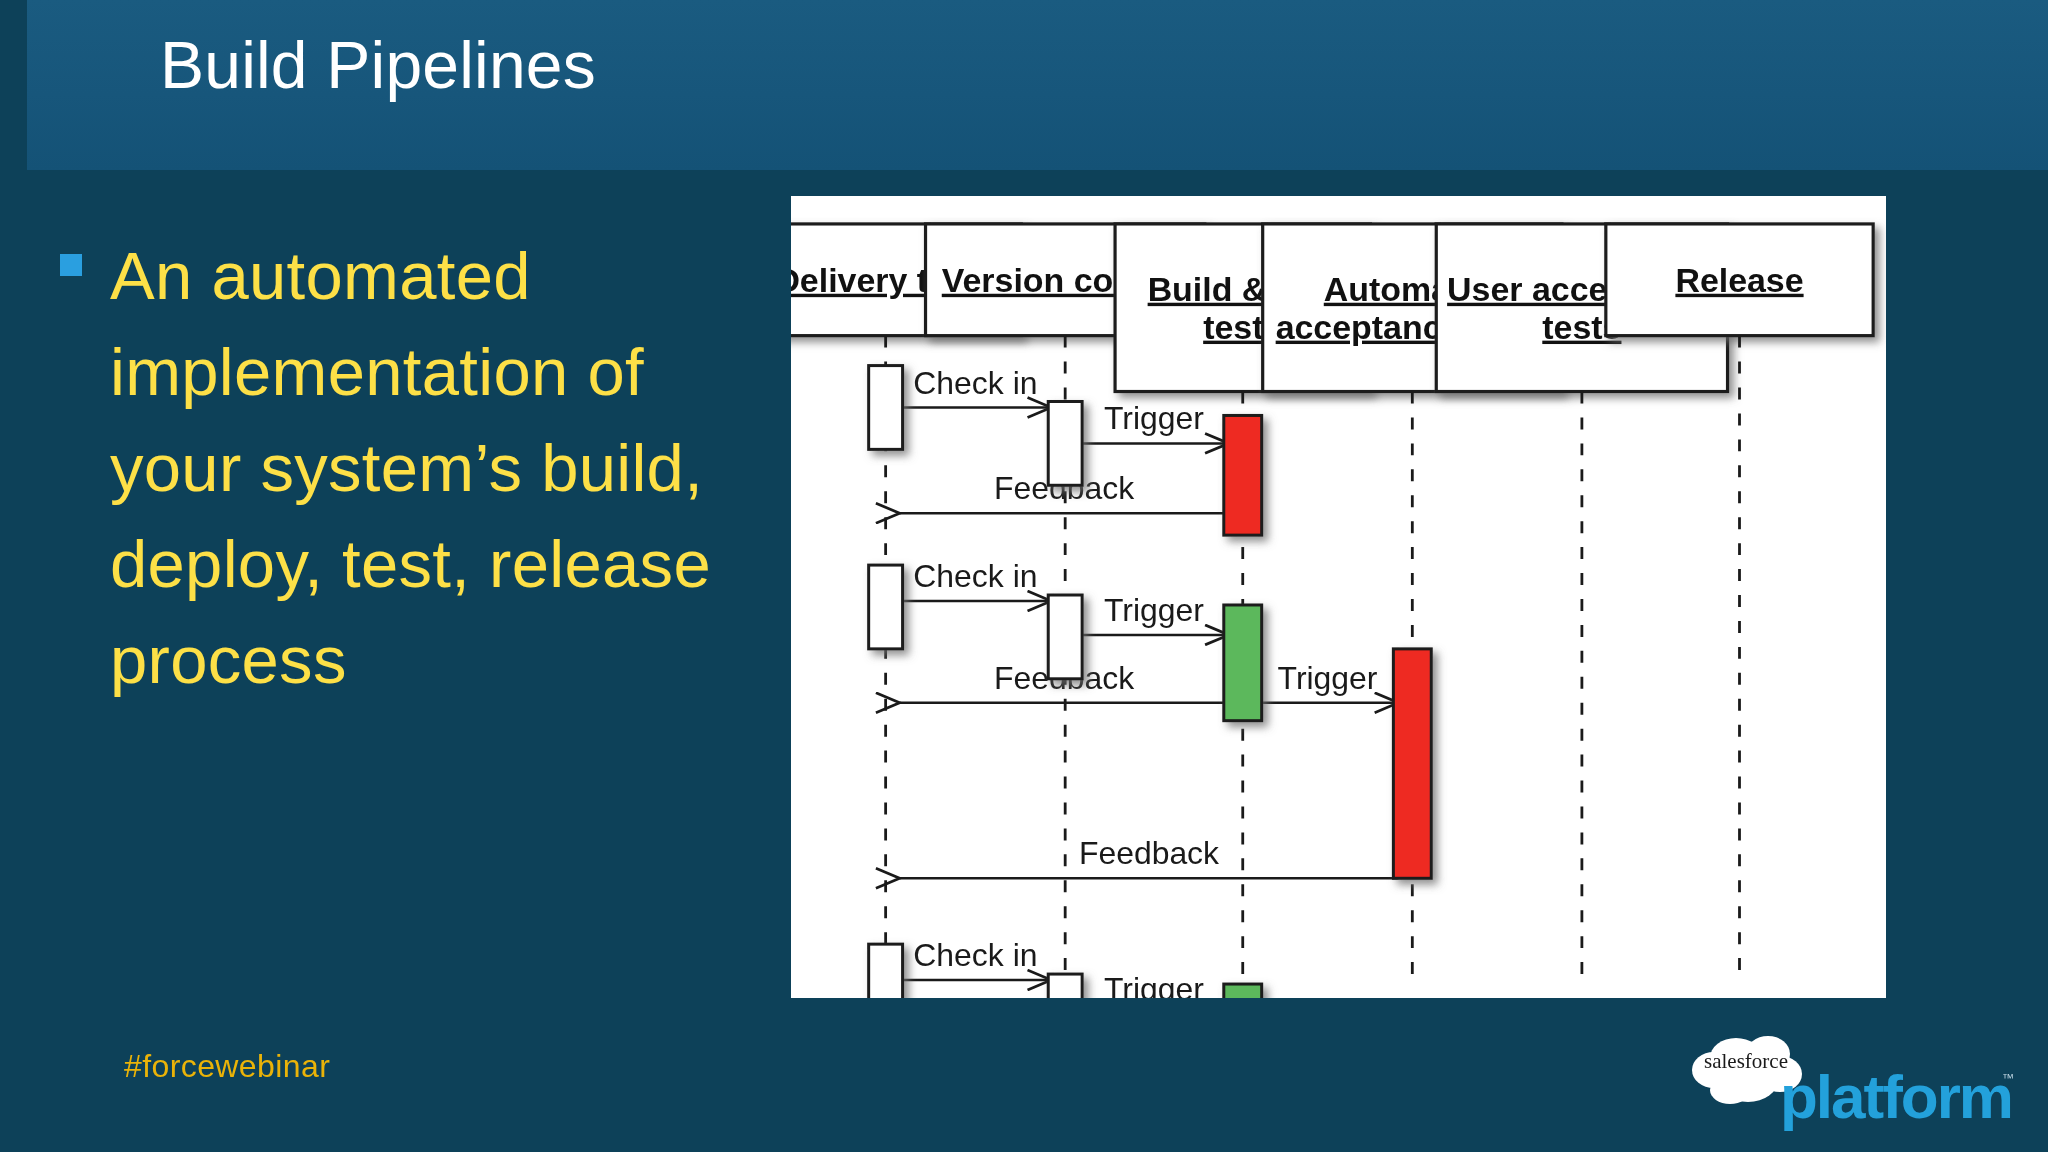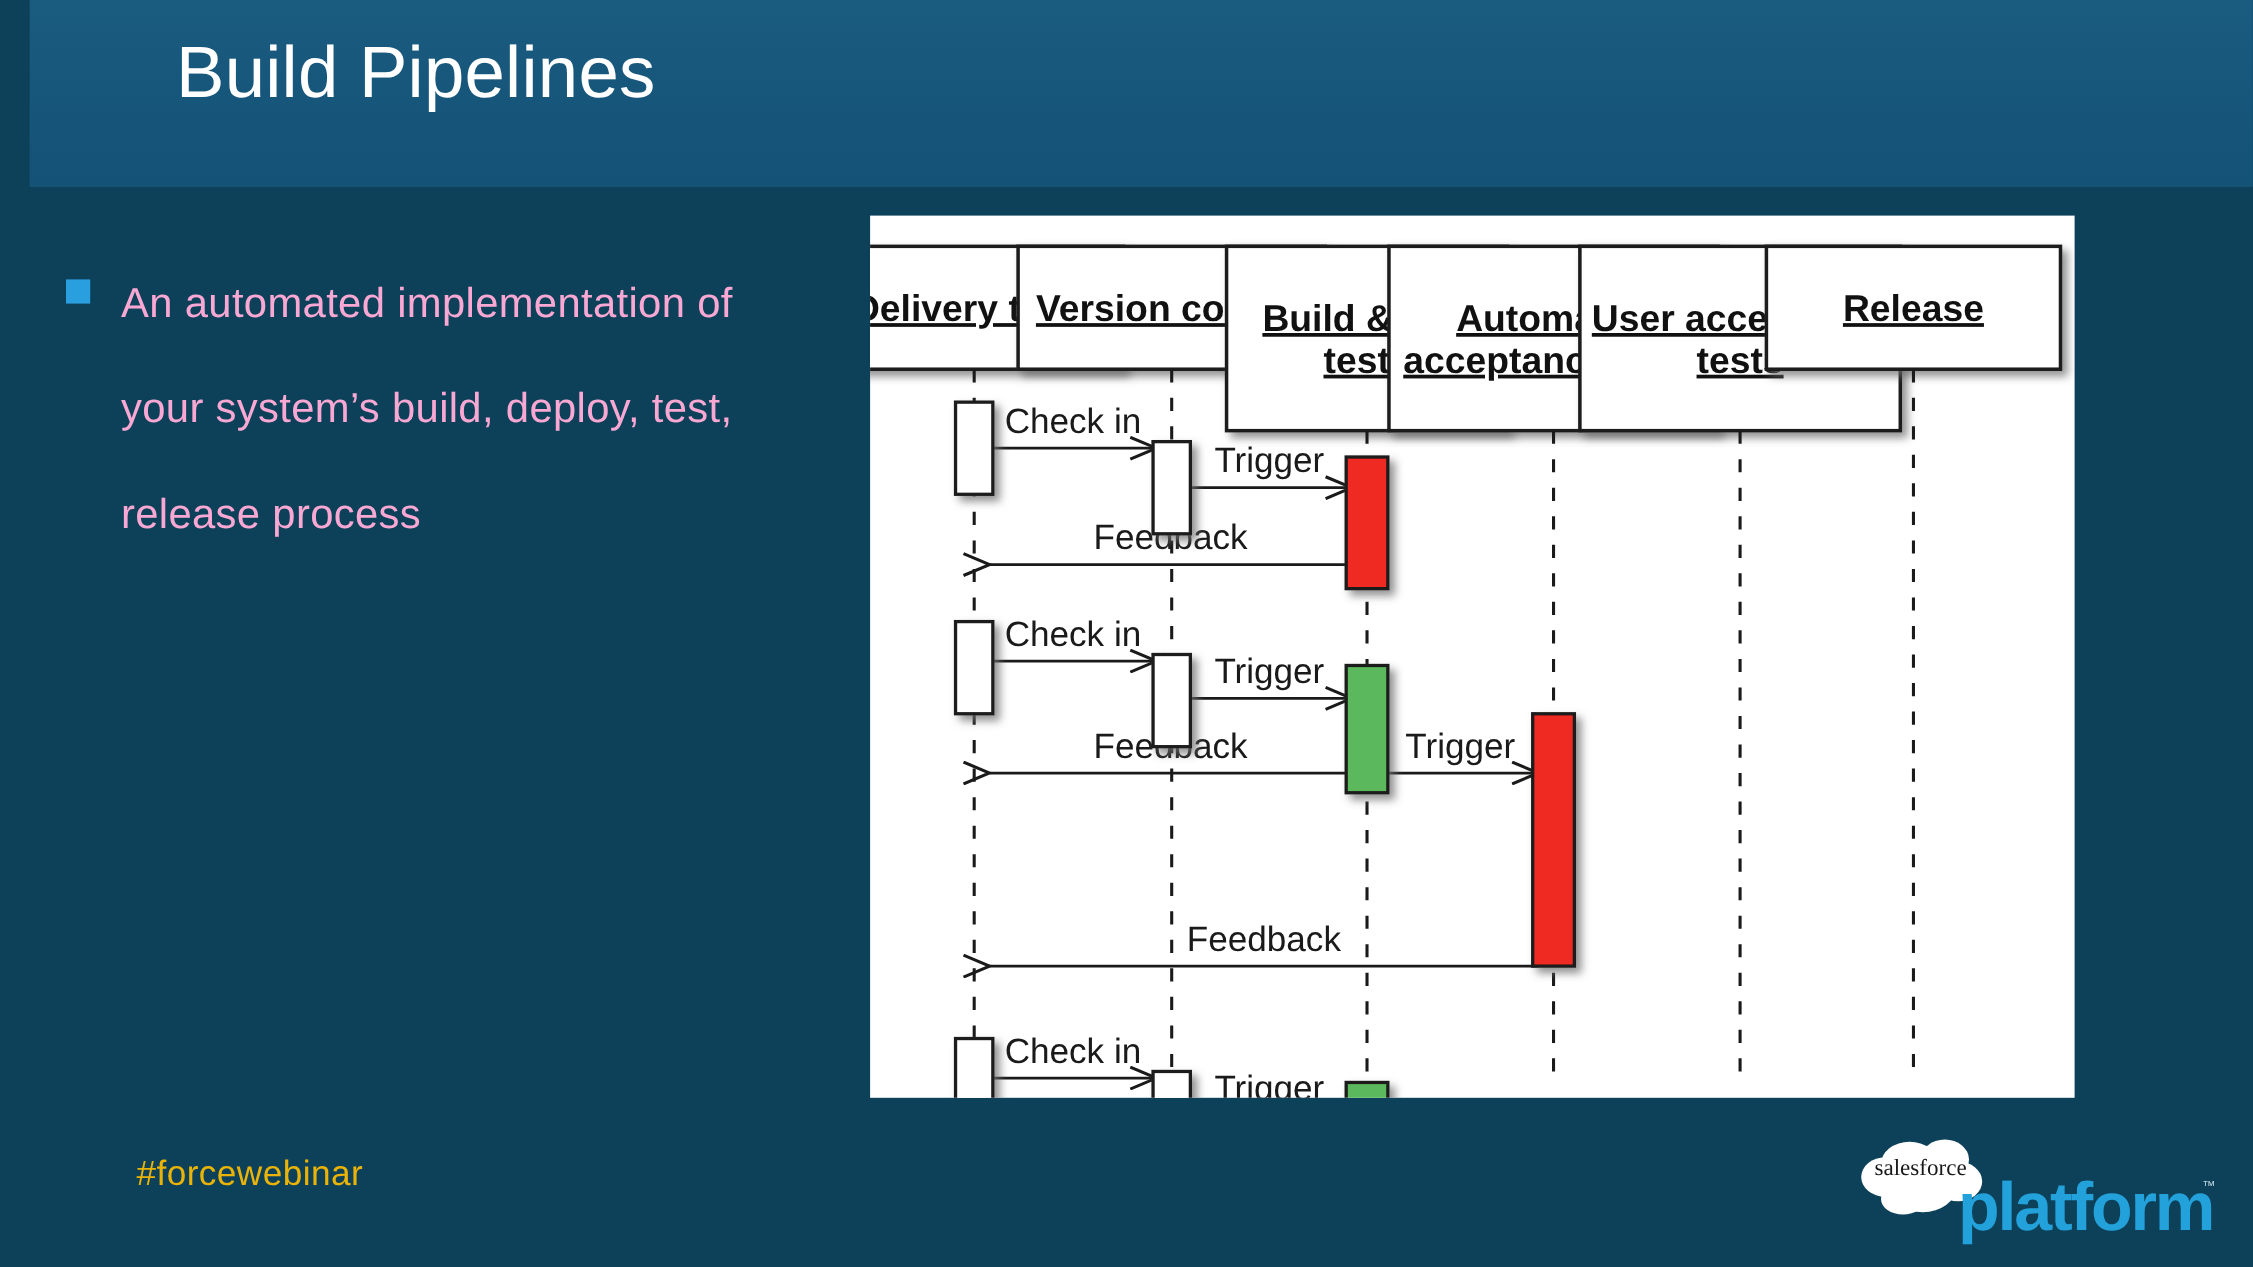--- a/index.html
+++ b/index.html
@@ -57,22 +57,22 @@
   }
   .bullet-mark {
     width: 22px;
     height: 22px;
     background: #2a9fe0;
     margin-top: 26px;
     margin-right: 28px;
     flex: 0 0 auto;
   }
   .bullet-text {
-    color: #f9a8d4;
-    font-size: 38px;
+    color: #fde047;
+    font-size: 67px;
     line-height: 96px;
     font-weight: 400;
     letter-spacing: 0.3px;
     font-family: "Liberation Sans", sans-serif;
   }
 
   
   .hashtag {
     position: absolute;
     left: 124px;

